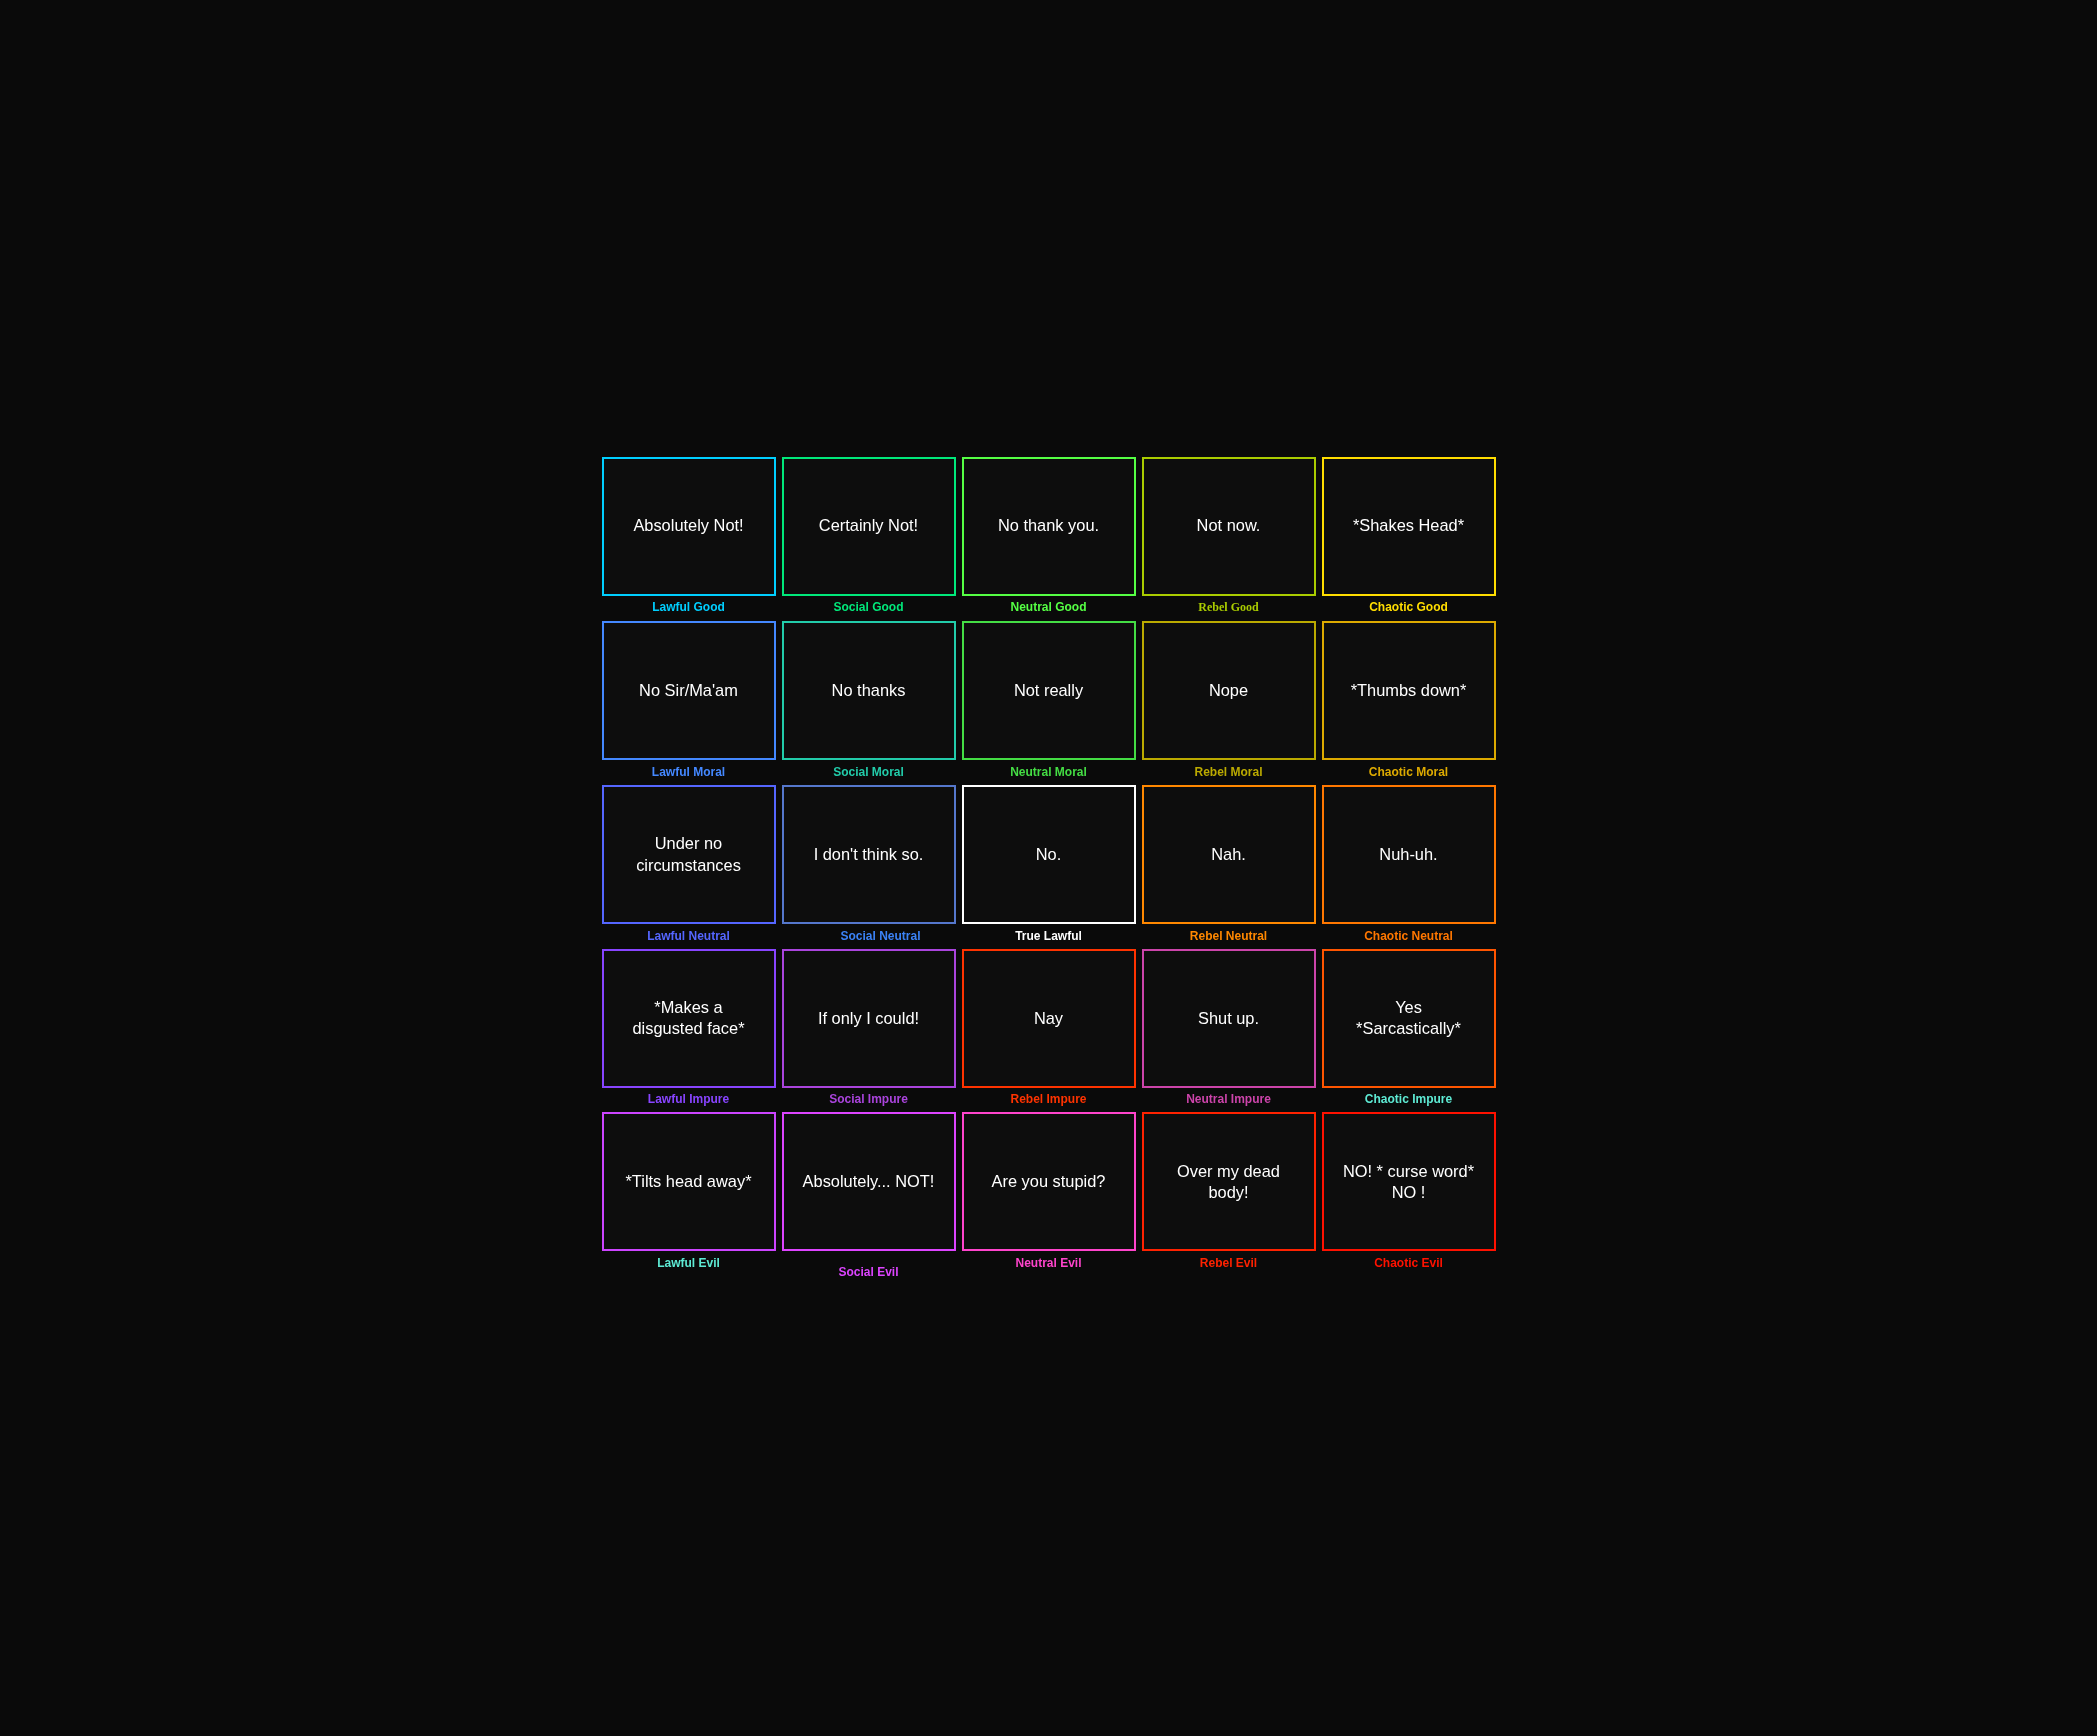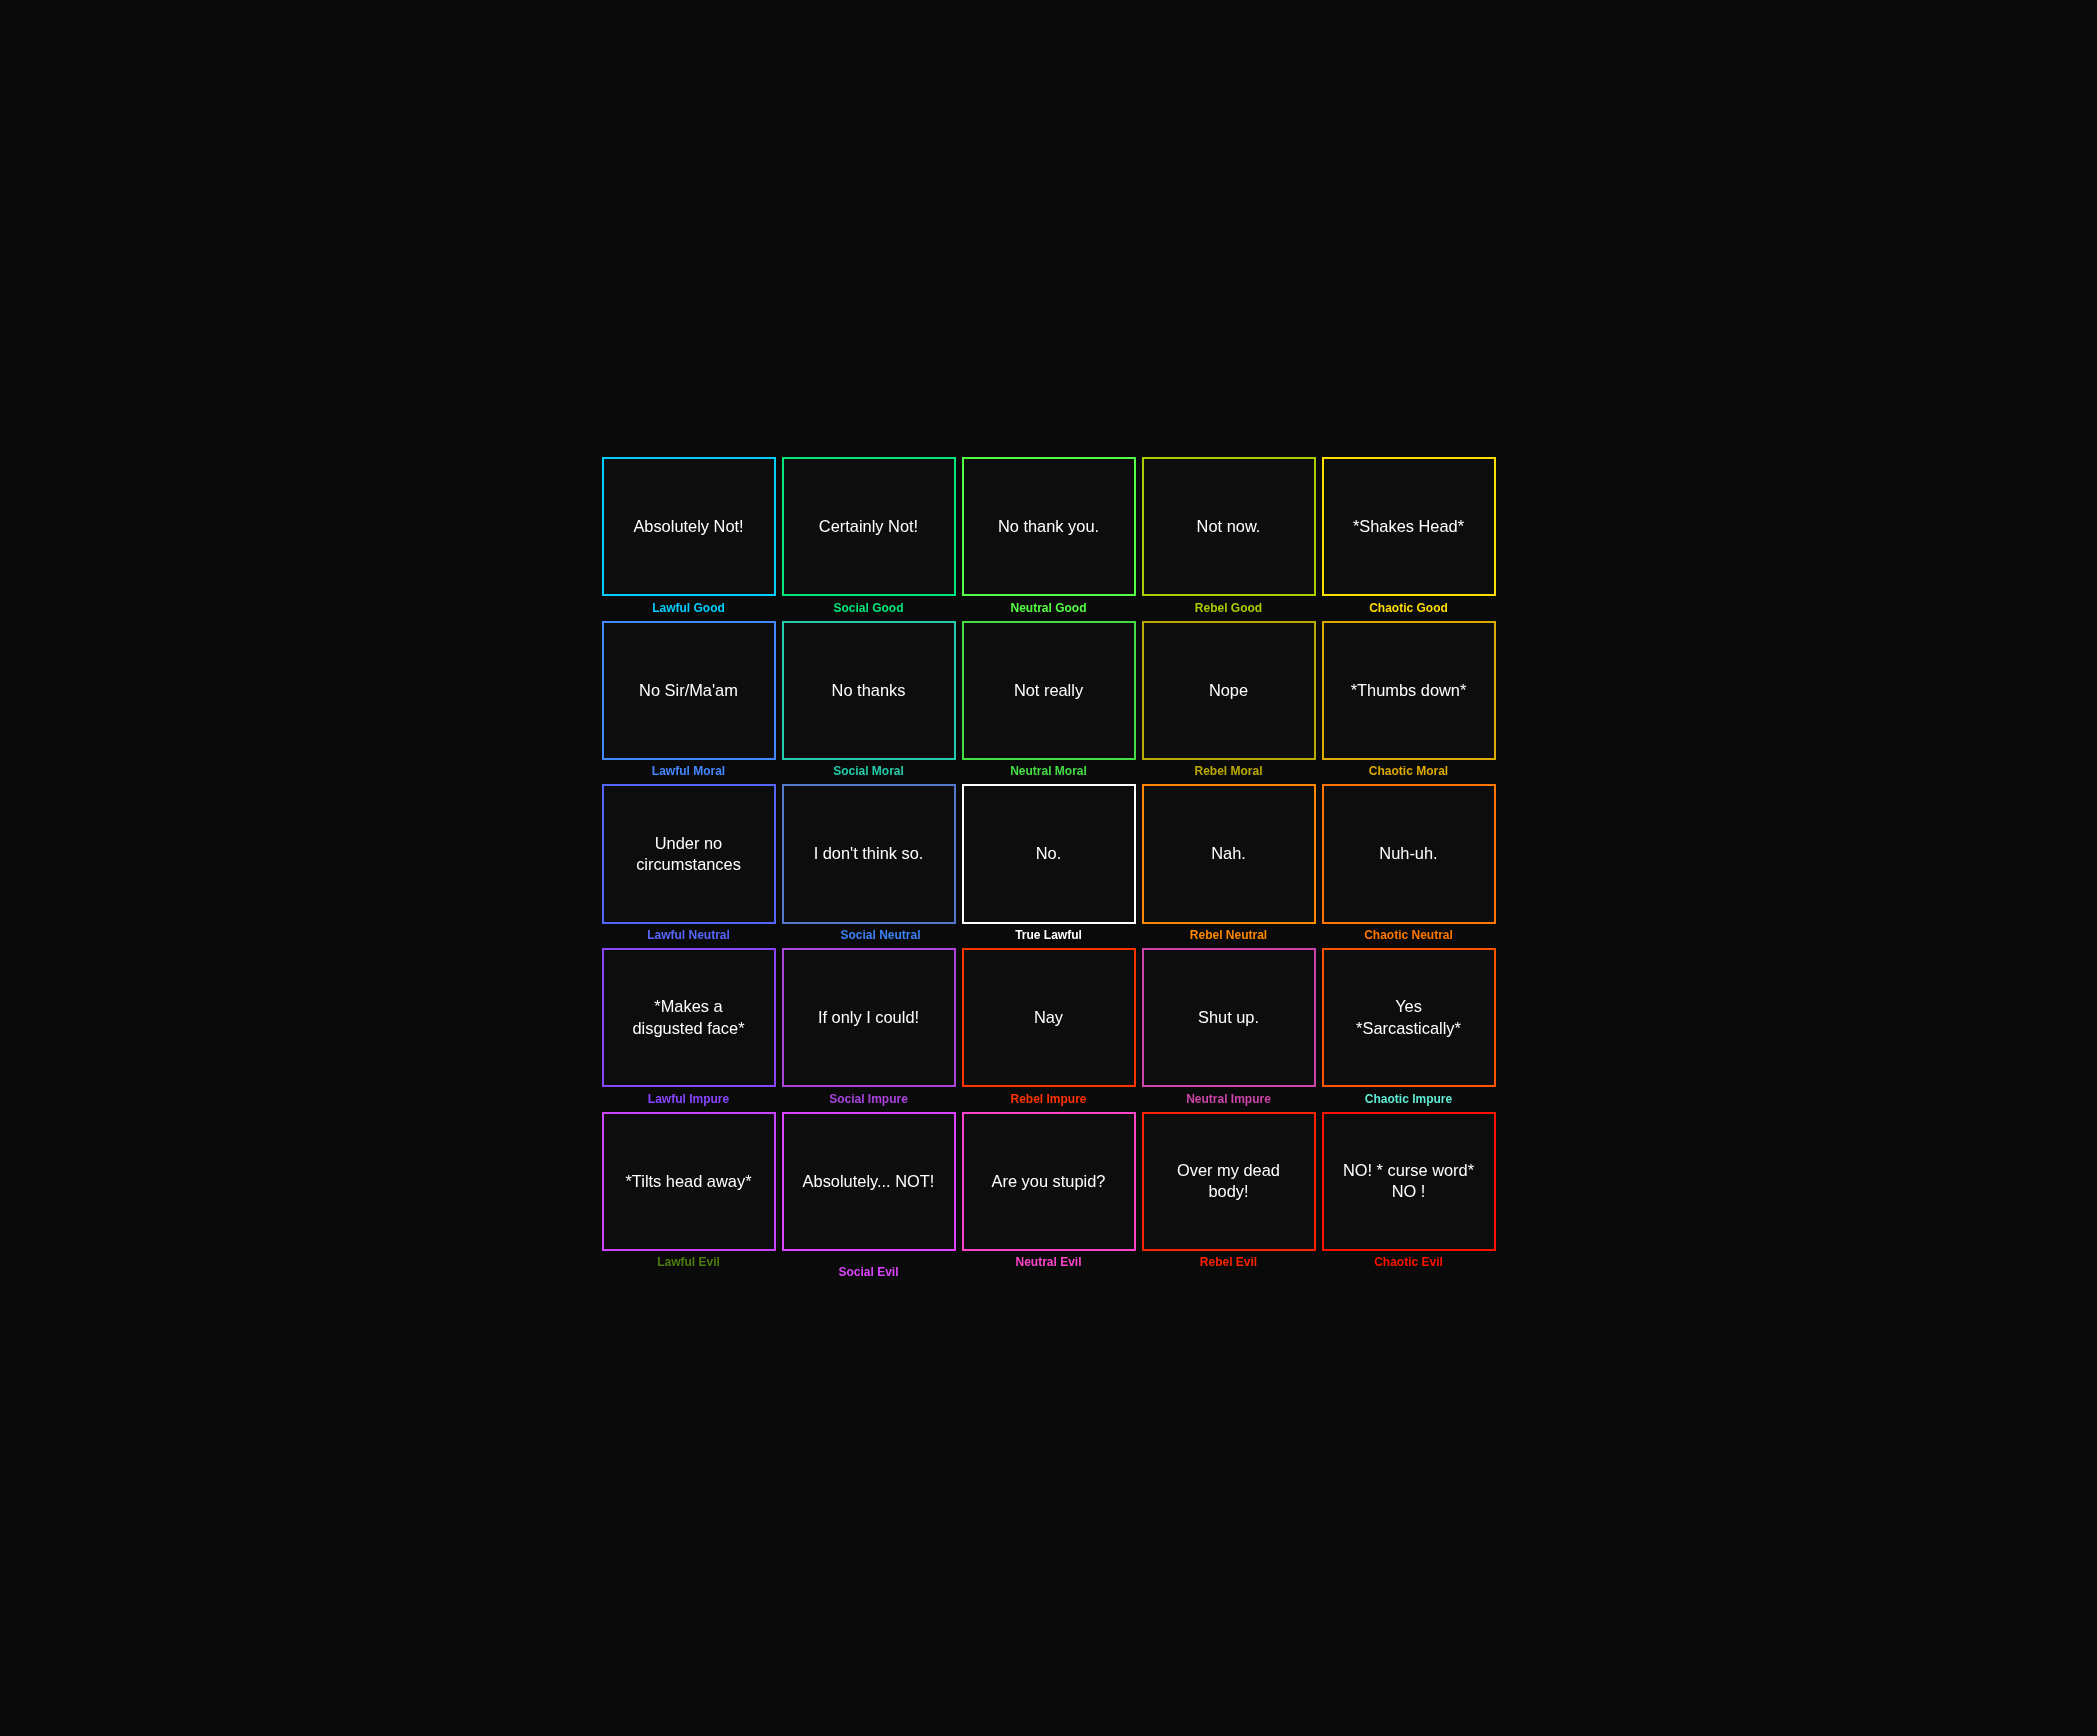--- a/index.html
+++ b/index.html
@@ -49,21 +49,21 @@
     }
 
     
     .r1c1 .box { border-color: #00cfff; }
     .r1c1 .label { color: #00cfff; }
     .r1c2 .box { border-color: #00e87a; }
     .r1c2 .label { color: #00e87a; }
     .r1c3 .box { border-color: #55ff44; }
     .r1c3 .label { color: #55ff44; }
     .r1c4 .box { border-color: #aacc00; }
-    .r1c4 .label { color: #aacc00; }
+    .r1c4 .label { color: #aacc00; font-family: Liberation Serif, serif; }
     .r1c5 .box { border-color: #ffdd00; }
     .r1c5 .label { color: #ffdd00; }
 
     
     .r2c1 .box { border-color: #4488ff; }
     .r2c1 .label { color: #4488ff; }
     .r2c2 .box { border-color: #22ccaa; }
     .r2c2 .label { color: #22ccaa; }
     .r2c3 .box { border-color: #44dd44; }
     .r2c3 .label { color: #44dd44; }
@@ -91,21 +91,21 @@
     .r4c2 .label { color: #aa44dd; }
     .r4c3 .box { border-color: #cc44aa; }
     .r4c3 .label { color: #cc44aa; }
     .r4c4 .box { border-color: #ff3300; }
     .r4c4 .label { color: #ff3300; }
     .r4c5 .box { border-color: #ff5500; }
     .r4c5 .label { color: #5eead4; }
 
     
     .r5c1 .box { border-color: #cc44ff; }
-    .r5c1 .label { color: #4d7c0f; }
+    .r5c1 .label { color: #5eead4; }
     .r5c2 .box { border-color: #dd44ff; }
     .r5c2 .label { color: #dd44ff; margin-top: 14px; }
     .r5c3 .box { border-color: #ff44cc; }
     .r5c3 .label { color: #ff44cc; }
     .r5c4 .box { border-color: #ff2200; }
     .r5c4 .label { color: #ff2200; }
     .r5c5 .box { border-color: #ff1100; }
     .r5c5 .label { color: #ff1100; }
   </style>
 </head>

